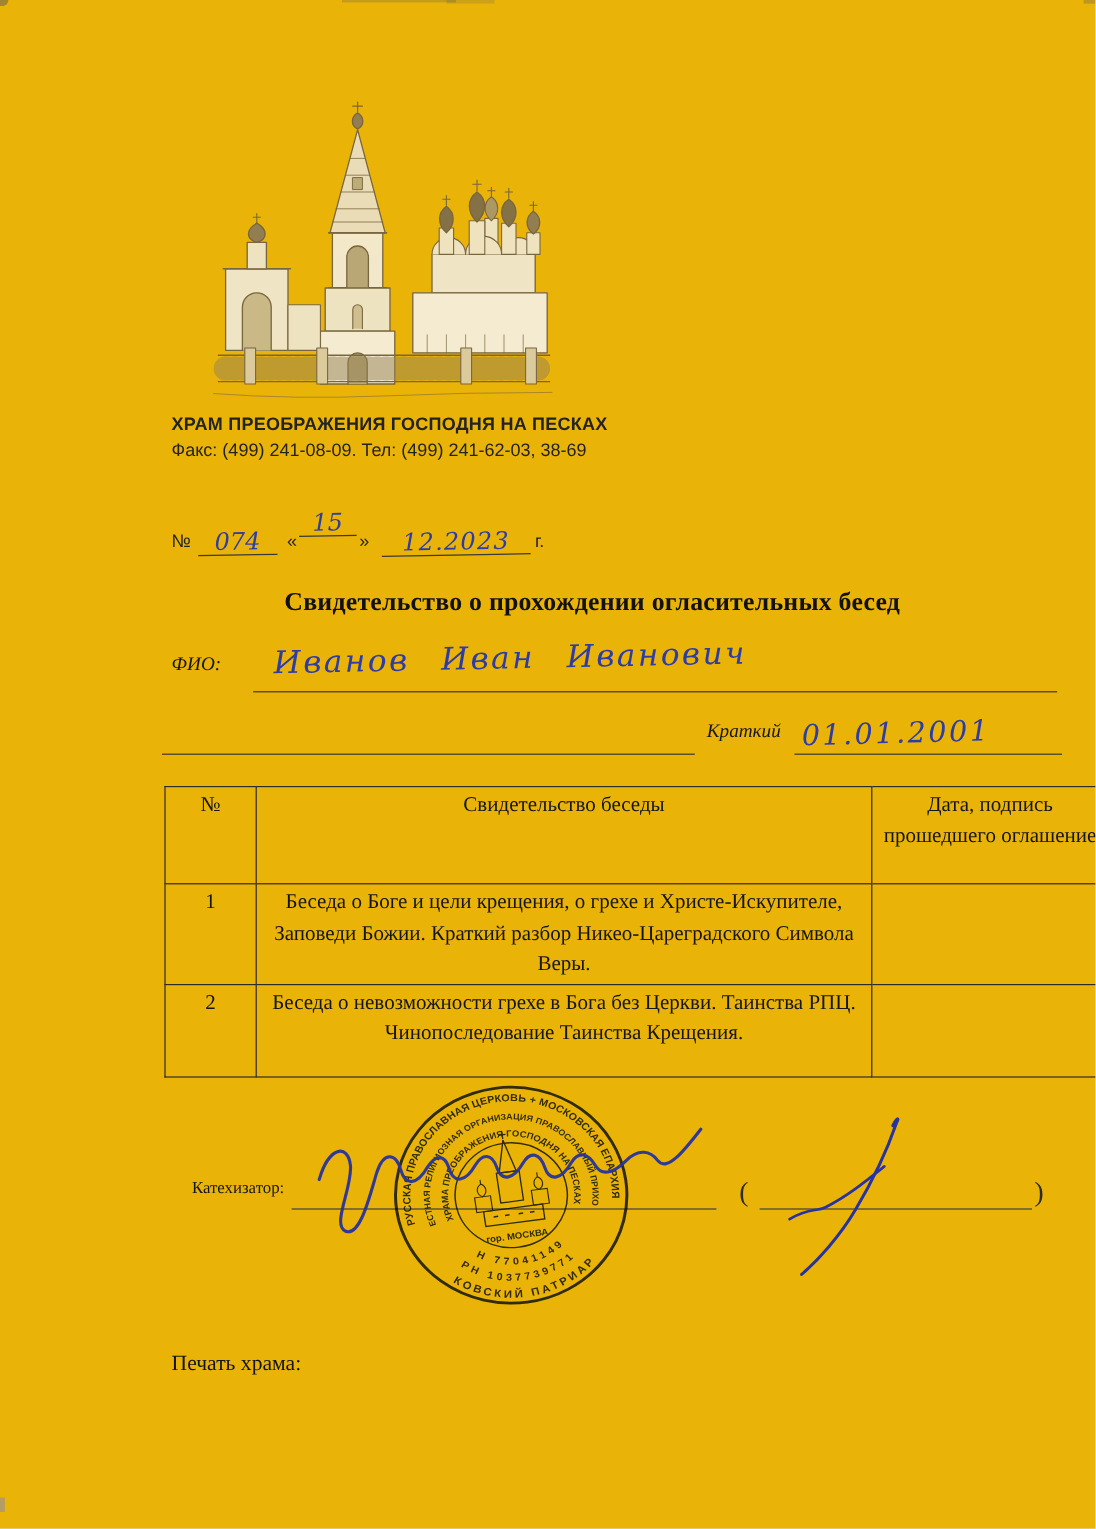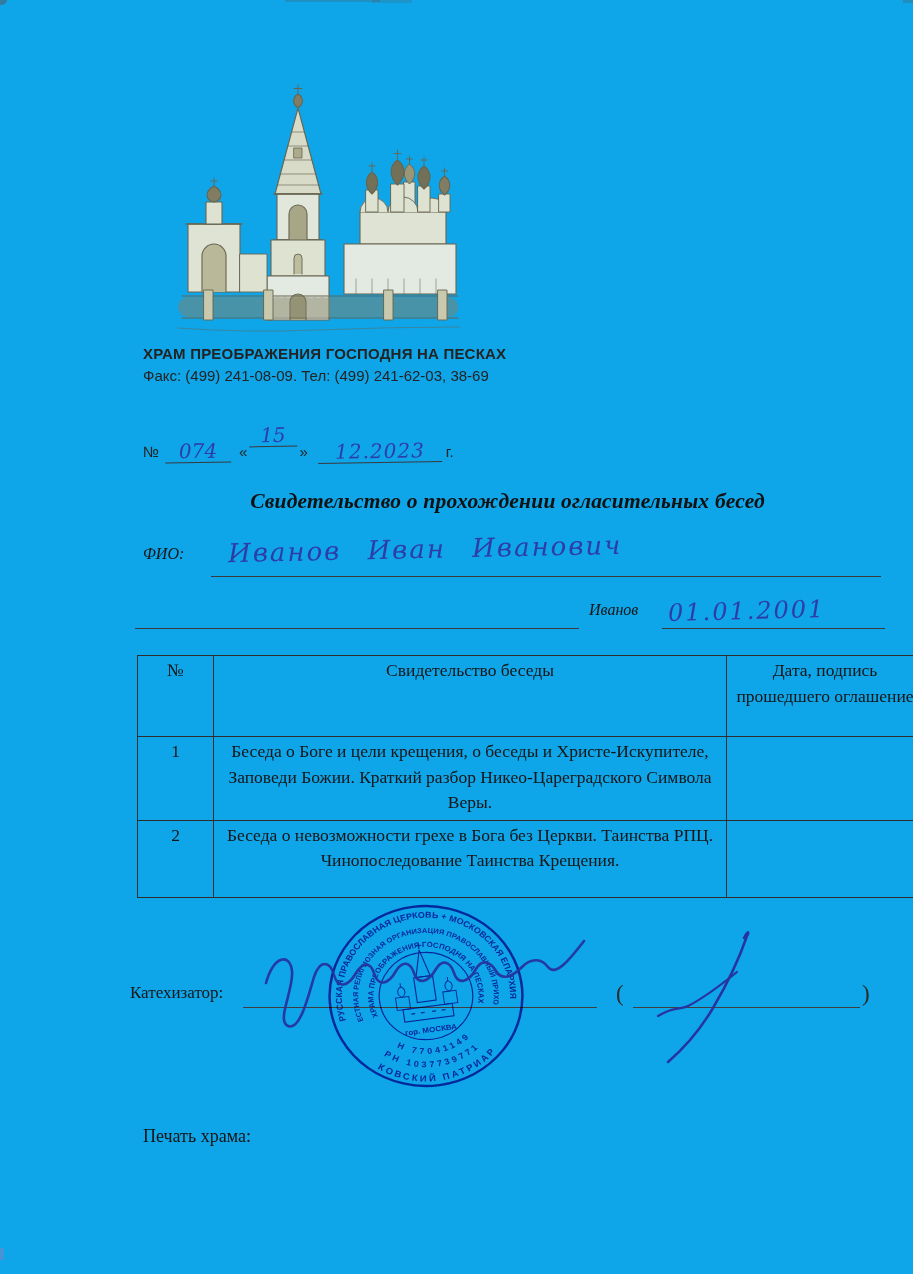--- a/index.html
+++ b/index.html
@@ -1,19 +1,19 @@
 <!DOCTYPE html>
 <html lang="ru"><head>
 <meta charset="utf-8">
 <style>
   html,body{margin:0;padding:0;background:#e8e8e8;}
   .page{
     position:relative;
     width:913px;height:1274px;
-    background:#0ea5e9;
+    background:#eab308;
     overflow:hidden;
     font-family:"Liberation Serif", serif;
     color:#1d1d1d;
   }
   
   .artifact{position:absolute;background:#555;opacity:.45;}
   .artifact.a1{left:0;top:0;width:7px;height:5px;border-radius:0 0 6px 0;opacity:.5;}
   .artifact.a2{left:285px;top:0;width:95px;height:2px;opacity:.25;}
   .artifact.a3{left:372px;top:0;width:40px;height:3px;opacity:.2;}
   .artifact.a4{right:0;top:0;width:10px;height:3px;opacity:.3;}
@@ -42,22 +42,22 @@
     display:inline-block;text-align:center;
     border-bottom:1.6px solid #3a3a3a;
     font-size:20px;line-height:22px;
     transform:rotate(-1deg);
   }
   .hand-slot.num{width:66px;margin:0 8px 0 6px;}
   .hand-slot.day{width:48px;margin:16px 2px;}
   .hand-slot.my{width:124px;margin:0 4px 0 10px;letter-spacing:1px;}
 
   .doc-title{
-    position:absolute;left:150px;top:489px;width:715px;
-    text-align:center;font-weight:bold;font-style:italic;
+    position:absolute;left:136px;top:489px;width:715px;
+    text-align:center;font-weight:bold;
     font-size:21.5px;color:#111;letter-spacing:.2px;
   }
 
   .label-serif-italic{font-style:italic;font-size:16px;color:#161616;}
   .fio-label{position:absolute;left:143px;top:545px;}
   .fio-line{position:absolute;left:211px;top:576px;width:670px;border-top:1.6px solid #3a3a3a;}
   .fio-value{
     position:absolute;left:228px;top:534px;
     font-size:26px;letter-spacing:2px;word-spacing:16px;
     transform:rotate(-1.2deg);
@@ -80,21 +80,21 @@
     text-align:center;vertical-align:top;
     line-height:25.5px;padding:2px 6px 4px;
   }
   td.col-num{width:63px;}
   td.col-name{width:500px;}
   td.col-date{width:184px;}
   tr.hdr td{height:74px;}
   tr.r1 td{height:70px;}
   tr.r2 td{height:70px;}
 
-  .catechist-label{position:absolute;left:130px;top:983px;font-size:17px;color:#161616;}
+  .catechist-label{position:absolute;left:160px;top:983px;font-size:14px;color:#161616;}
   .catechist-line{position:absolute;left:243px;top:1007px;width:354px;border-top:1.5px solid #3f3f3f;}
   .paren{position:absolute;top:981px;font-size:23px;color:#2b2b2b;}
   .paren.open{left:616px;}
   .paren.close{left:862px;}
   .paren-line{position:absolute;left:633px;top:1007px;width:227px;border-top:1.5px solid #3f3f3f;}
 
   .stamp{
     position:absolute;left:321px;top:898px;width:210px;height:196px;
     mix-blend-mode:multiply;opacity:.95;
   }
@@ -189,34 +189,34 @@
     <span class="printed">г.</span>
   </div>
 
   <div class="doc-title">Свидетельство о прохождении огласительных бесед</div>
 
   <div class="label-serif-italic fio-label">ФИО:</div>
   <div class="fio-line"></div>
   <div class="hand fio-value">Иванов Иван Иванович</div>
 
   <div class="age-line1"></div>
-  <div class="label-serif-italic age-label">Иванов</div>
+  <div class="label-serif-italic age-label">Краткий</div>
   <div class="age-line2"></div>
   <div class="hand age-value">01.01.2001</div>
 
   <table class="talks">
     <tbody>
       <tr class="hdr">
         <td class="col-num">№</td>
         <td class="col-name">Свидетельство беседы</td>
         <td class="col-date">Дата, подпись прошедшего оглашение</td>
       </tr>
       <tr class="r1">
         <td>1</td>
-        <td>Беседа о Боге и цели крещения, о беседы и Христе-Искупителе, Заповеди Божии. Краткий разбор Никео-Цареградского Символа Веры.</td>
+        <td>Беседа о Боге и цели крещения, о грехе и Христе-Искупителе, Заповеди Божии. Краткий разбор Никео-Цареградского Символа Веры.</td>
         <td></td>
       </tr>
       <tr class="r2">
         <td>2</td>
         <td>Беседа о невозможности грехе в Бога без Церкви. Таинства РПЦ. Чинопоследование Таинства Крещения.</td>
         <td></td>
       </tr>
     </tbody>
   </table>
 

